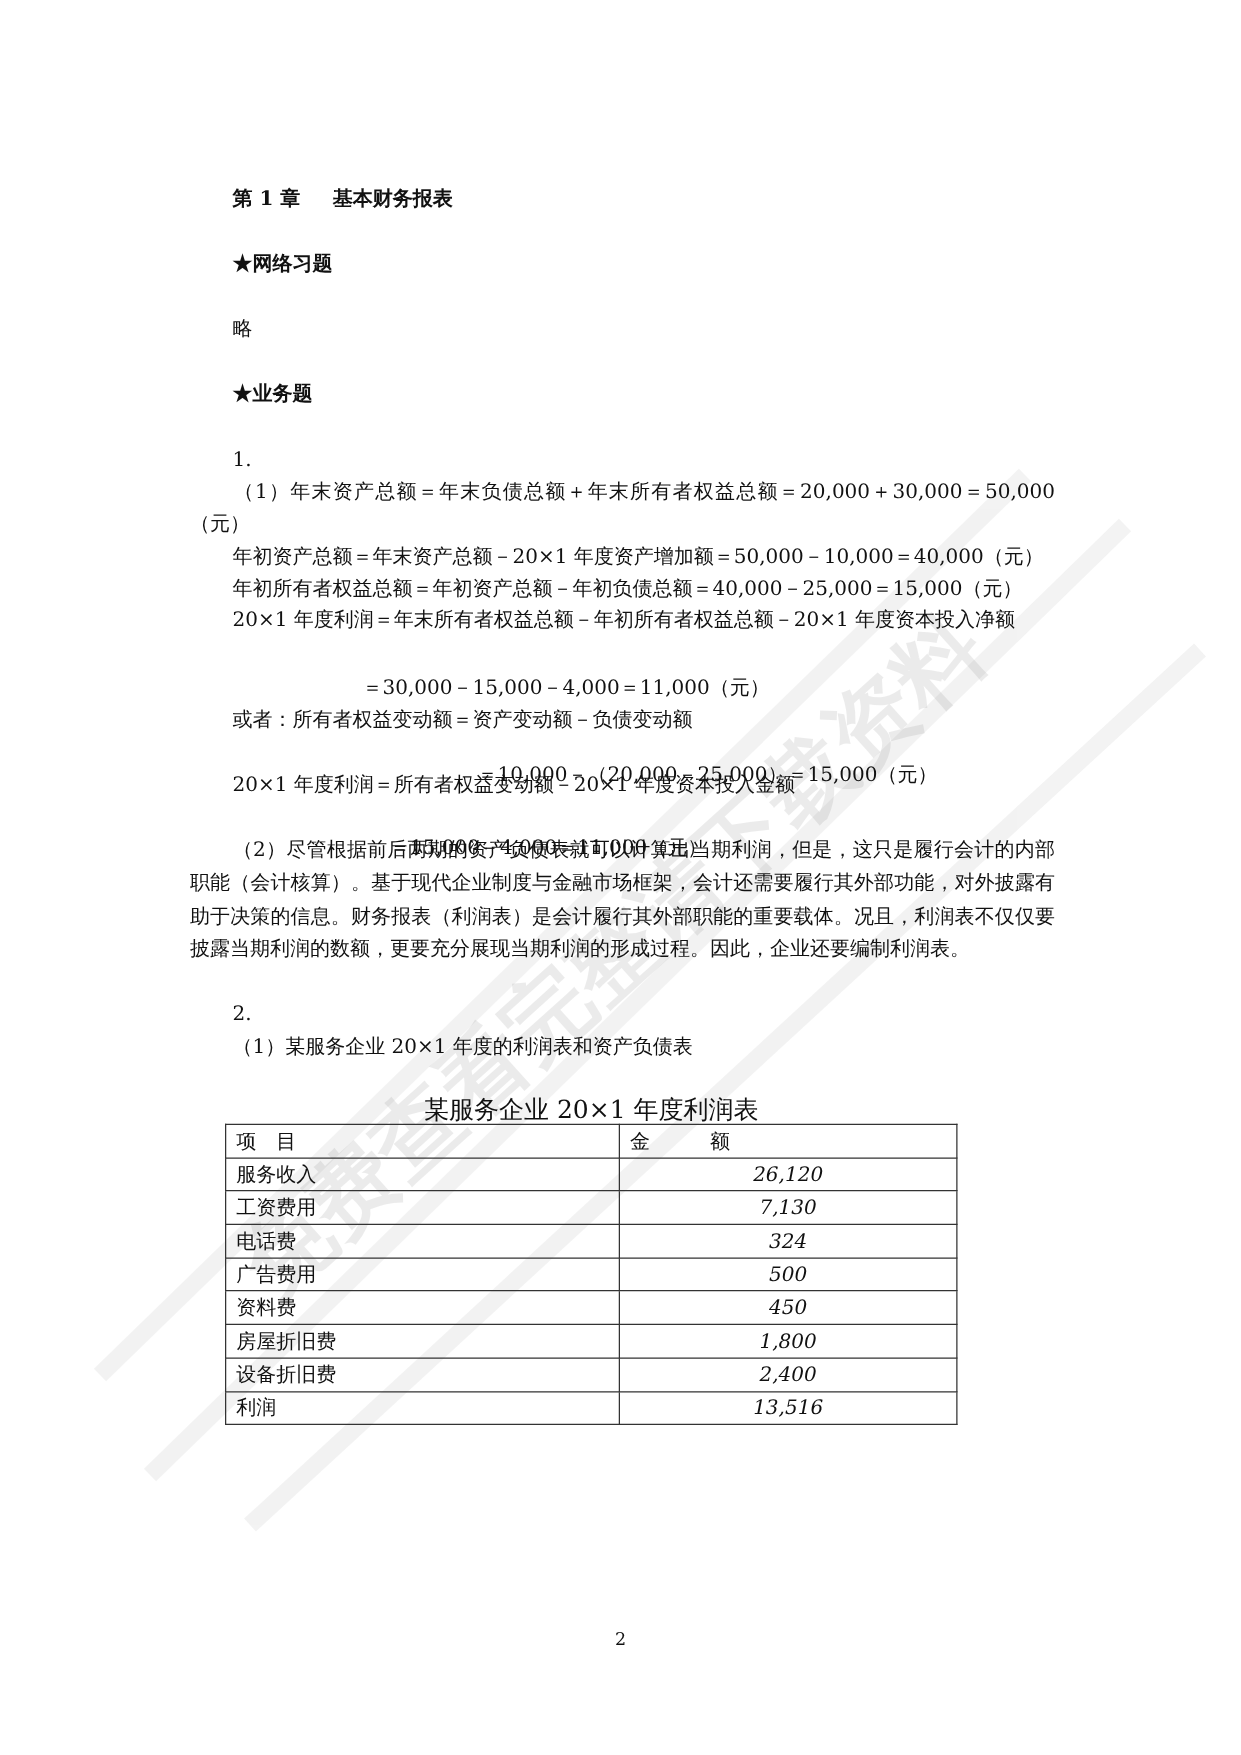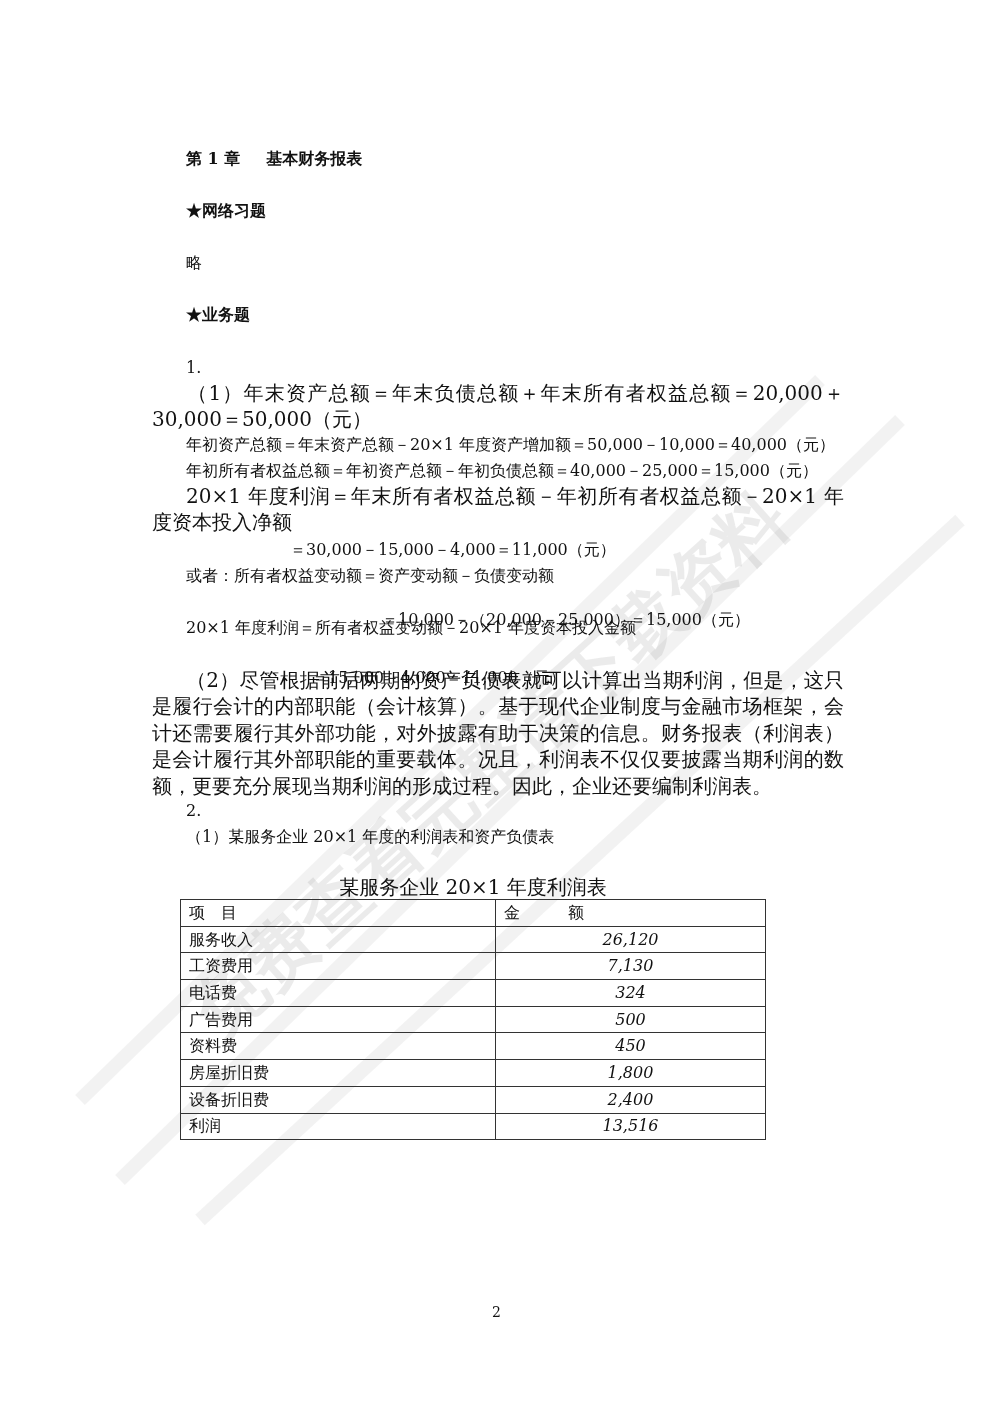--- a/index.html
+++ b/index.html
@@ -4,21 +4,21 @@
   <style>
     html, body { margin: 0; padding: 0; background: #ffffff; }
     body { width: 993px; height: 1404px; position: relative; overflow: hidden;
       font-family: "DejaVu Serif", "Liberation Serif", serif; color: #111; }
     .watermark { position: absolute; left: 0; top: 0; width: 993px; height: 1404px; pointer-events: none; }
     .page { position: absolute; left: 0; top: 0; width: 993px; height: 1404px; }
     .line { position: absolute; font-size: 16px; line-height: 22px; white-space: nowrap; }
     .bold { font-weight: bold; }
     .chapter { left: 186px; top: 148px; font-size: 16px; }
     .chapter .gap { display: inline-block; width: 26px; }
-    .para { position: absolute; left: 152px; width: 692px; font-size: 20px; line-height: 26.4px; text-align: justify; }
+    .para { position: absolute; left: 152px; width: 692px; font-size: 16px; line-height: 26.4px; text-align: justify; }
     .para .indent { display: inline-block; width: 34px; }
     .tbl-caption { position: absolute; left: 180px; width: 586px; top: 876px; text-align: center; font-size: 20px; line-height: 22px; }
     table.income { position: absolute; left: 180px; top: 899px; width: 586px; border-collapse: collapse; font-size: 16px; }
     table.income td, table.income th { border: 1.2px solid #333; height: 25.7px; padding: 0 8px; font-weight: normal; line-height: 22px; }
     table.income th { text-align: left; letter-spacing: 0; margin-left: 44px; }
     table.income td.item { text-align: left; width: 298px; }
     table.income td.amt { text-align: center; font-style: italic; }
     .page-num { position: absolute; left: 0; width: 993px; top: 1304px; text-align: center; font-size: 14px; }
   </style>
 </head>

